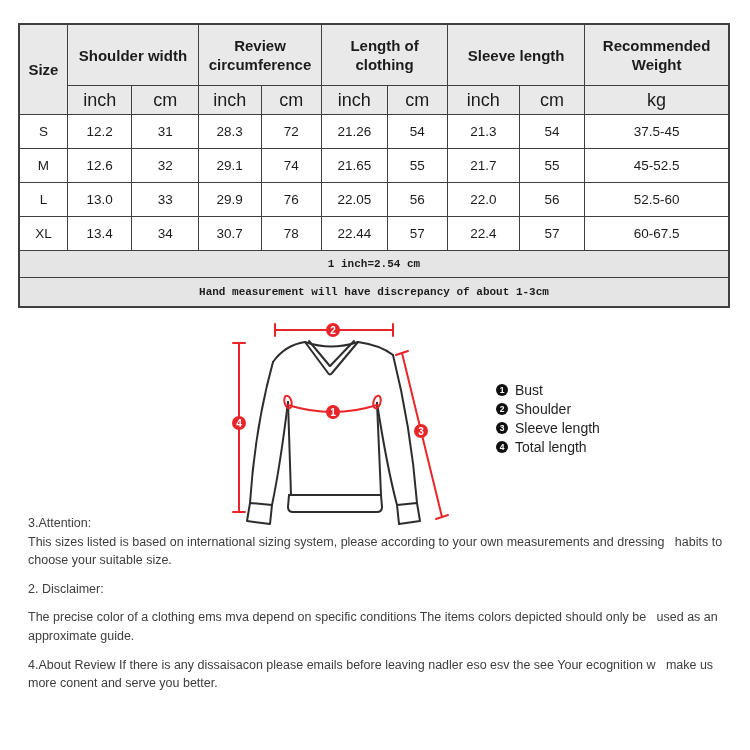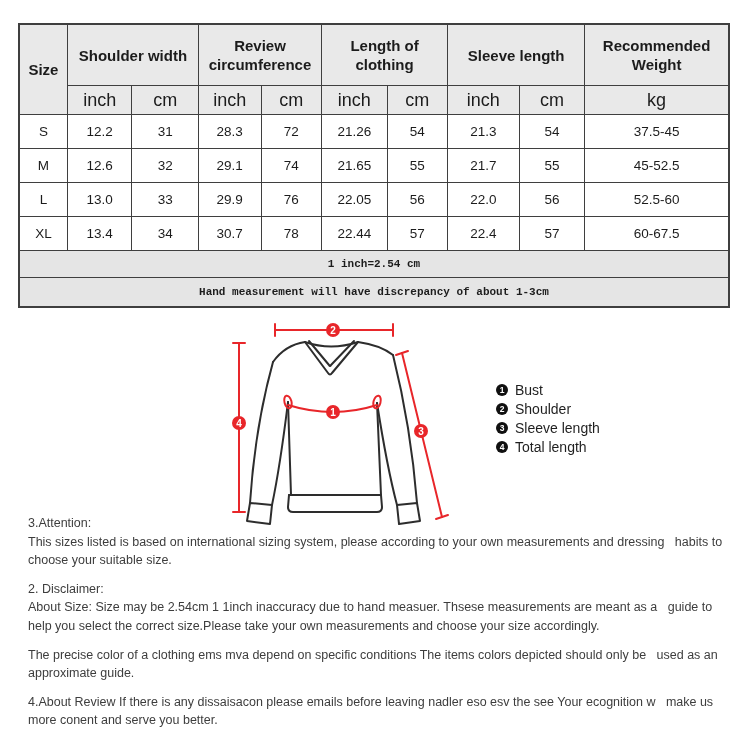--- a/index.html
+++ b/index.html
@@ -220,21 +220,20 @@
     </div>
   </div>
 
   <div class="notes">
     <div class="note-section">
       <div class="note-heading">3.Attention:</div>
       <div class="note-body">This sizes listed is based on international sizing system, please according to your own measurements and dressing   habits to choose your suitable size.</div>
     </div>
     <div class="note-section">
       <div class="note-heading">2. Disclaimer:</div>
-      <div class="note-body">About Size: Size may be 2.54cm 1 1inch inaccuracy due to hand measuer. Thsese measurements are meant as a   guide to help you select the correct size.Please take your own measurements and choose your size accordingly.</div>
     </div>
     <div class="note-section">
       <div class="note-body">The precise color of a clothing ems mva depend on specific conditions The items colors depicted should only be   used as an approximate guide.</div>
     </div>
     <div class="note-section">
 
       <div class="note-body">4.About Review If there is any dissaisacon please emails before leaving nadler eso esv the see Your ecognition w   make us more conent and serve you better.</div>
     </div>
   </div>
 

